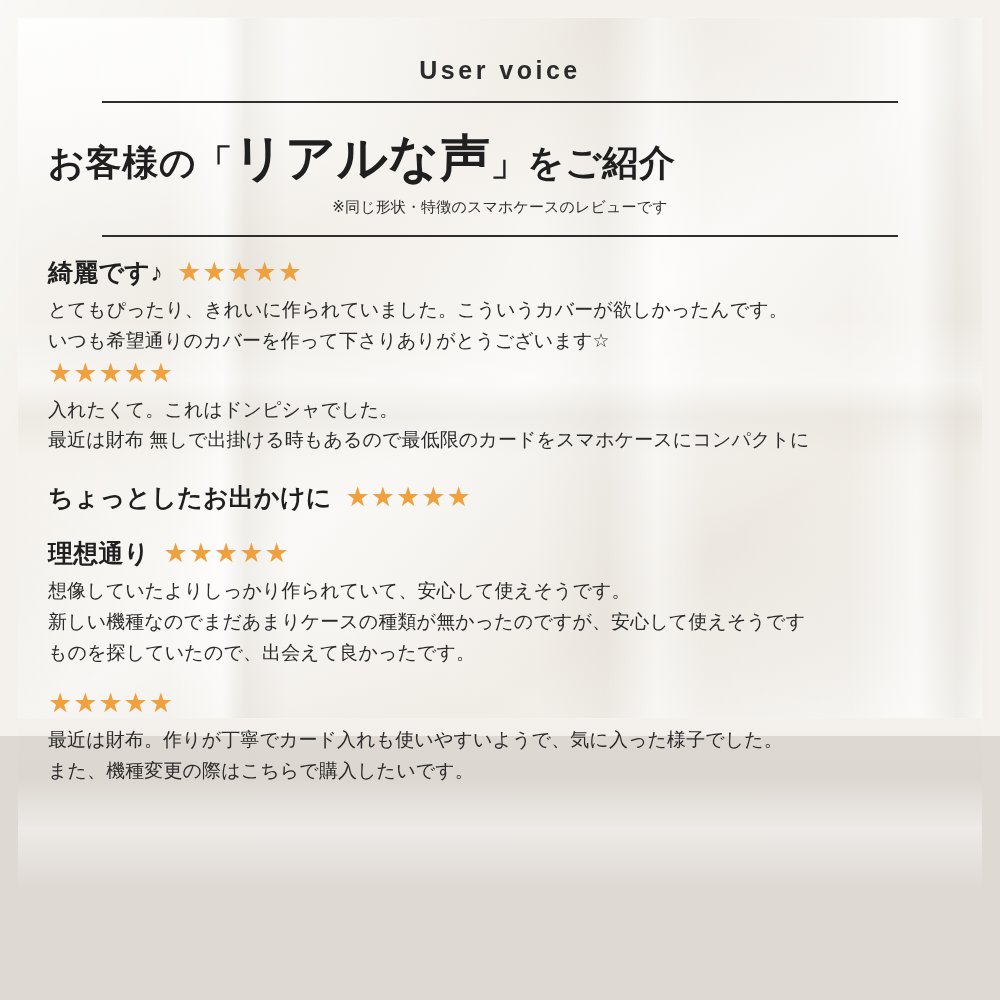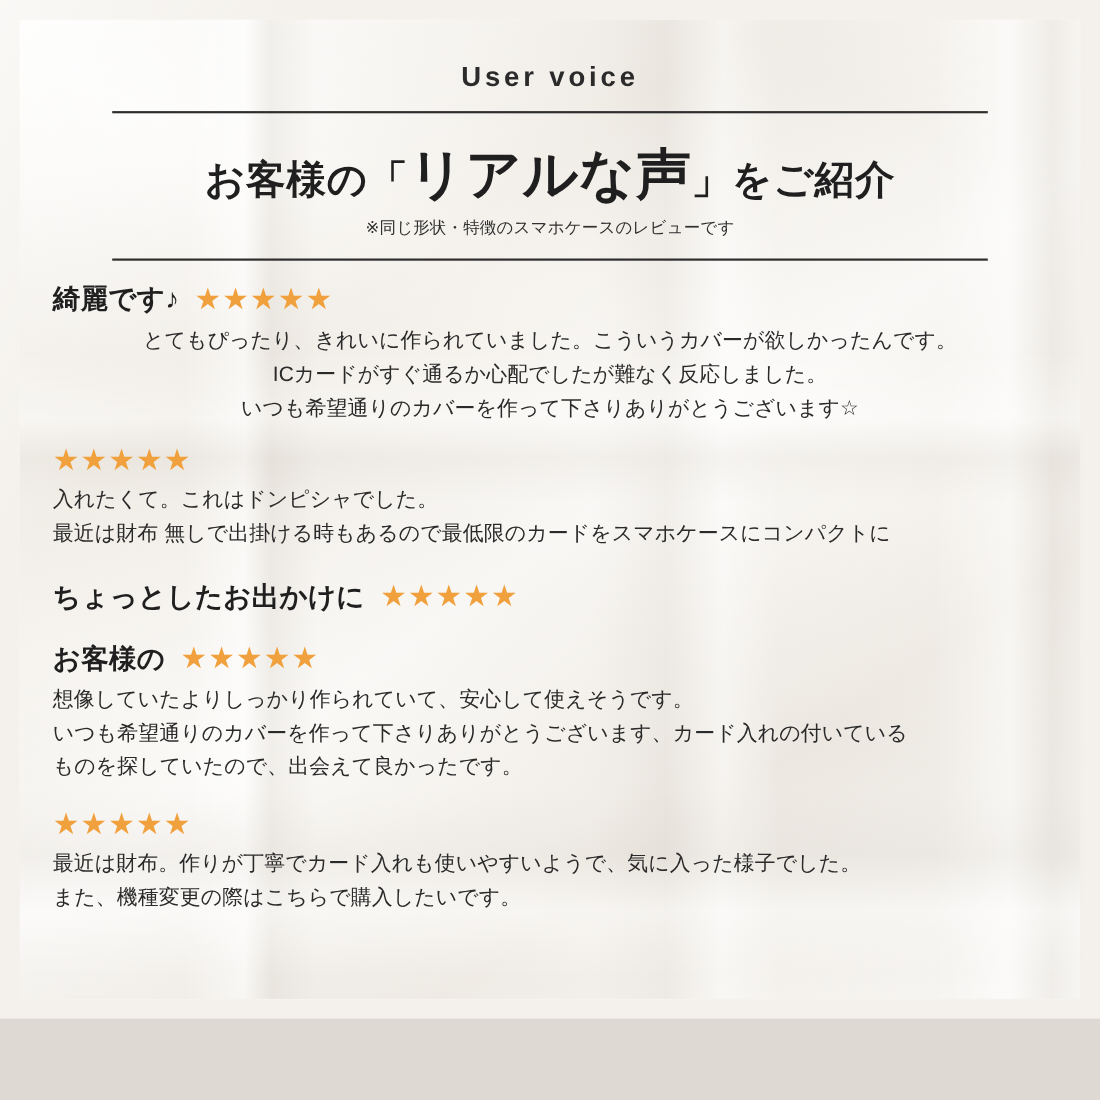--- a/index.html
+++ b/index.html
@@ -10,21 +10,21 @@
     width: 1000px;
     height: 1000px;
     font-family: "Liberation Sans", "DejaVu Sans", sans-serif;
     background: #ded9d3;
     overflow: hidden;
   }
 
   #page {
     position: relative;
     width: 1000px;
-    height: 926px;
+    height: 736px;
     box-sizing: border-box;
     background:
       linear-gradient(118deg, rgba(255,255,255,0.55) 0%, rgba(255,255,255,0) 18%),
       linear-gradient(transparent 0, transparent 100%),
       #f4f1ec;
   }
 
   
   .paper {
     position: absolute;
@@ -71,21 +71,21 @@
     letter-spacing: 0.14em;
     color: #2b2b2b;
     margin: 6px 0 16px 0;
   }
   .rule {
     height: 2px;
     background: #2e2e2e;
     margin: 0 54px;
   }
   .headline {
-    text-align: center;
+    text-align: left;
     margin: 22px 0 4px 0;
     color: #1f1f1f;
     white-space: nowrap;
     font-size: 0;
     font-family: Liberation Serif, serif;
   }
   .headline .small {
     font-size: 36px;
     font-weight: bold;
     letter-spacing: 0.02em;
@@ -132,21 +132,21 @@
     white-space: nowrap;
   }
   .review-body {
     font-size: 19px;
     line-height: 1.62;
     color: #2a2a2a;
     letter-spacing: 0.005em;
   }
   .review-body p { margin: 0; }
 
-  .r1 { margin-bottom: 18px; text-align: center; }
+  .r1 { margin-bottom: 3px; }
   .r2 { margin-bottom: 26px; }
   .r3 { margin-bottom: 26px; }
   .r4 { margin-bottom: 22px; }
   .r5 { margin-bottom: 0; }
 </style>
 </head>
 <body>
 
 <div id="page">
   <div class="paper">
@@ -173,21 +173,20 @@
 
     <div class="reviews">
 
       <div class="review r1">
         <div class="review-head">
           <span class="review-title">綺麗です♪</span>
           <span class="stars" style="color: rgb(240, 160, 60);">★★★★★</span>
         </div>
         <div class="review-body">
           <p>とてもぴったり、きれいに作られていました。こういうカバーが欲しかったんです。</p>
-          <p>ICカードがすぐ通るか心配でしたが難なく反応しました。</p>
           <p>いつも希望通りのカバーを作って下さりありがとうございます☆</p>
         </div>
       </div>
 
       <div class="review r2">
         <div class="review-head">
           <span class="stars" style="color: rgb(240, 160, 60);">★★★★★</span>
         </div>
         <div class="review-body">
           <p>入れたくて。これはドンピシャでした。</p>
@@ -197,26 +196,26 @@
 
       <div class="review r3">
         <div class="review-head">
           <span class="review-title">ちょっとしたお出かけに</span>
           <span class="stars" style="color: rgb(240, 160, 60);">★★★★★</span>
         </div>
       </div>
 
       <div class="review r4">
         <div class="review-head">
-          <span class="review-title">お客様の</span>
+          <span class="review-title">理想通り</span>
           <span class="stars" style="color: rgb(240, 160, 60);">★★★★★</span>
         </div>
         <div class="review-body">
           <p>想像していたよりしっかり作られていて、安心して使えそうです。</p>
-          <p>いつも希望通りのカバーを作って下さりありがとうございます、カード入れの付いている</p>
+          <p>新しい機種なのでまだあまりケースの種類が無かったのですが、安心して使えそうです</p>
           <p>ものを探していたので、出会えて良かったです。</p>
         </div>
       </div>
 
       <div class="review r5">
         <div class="review-head">
           <span class="stars" style="color: rgb(240, 160, 60);">★★★★★</span>
         </div>
         <div class="review-body">
           <p>最近は財布。作りが丁寧でカード入れも使いやすいようで、気に入った様子でした。</p>

